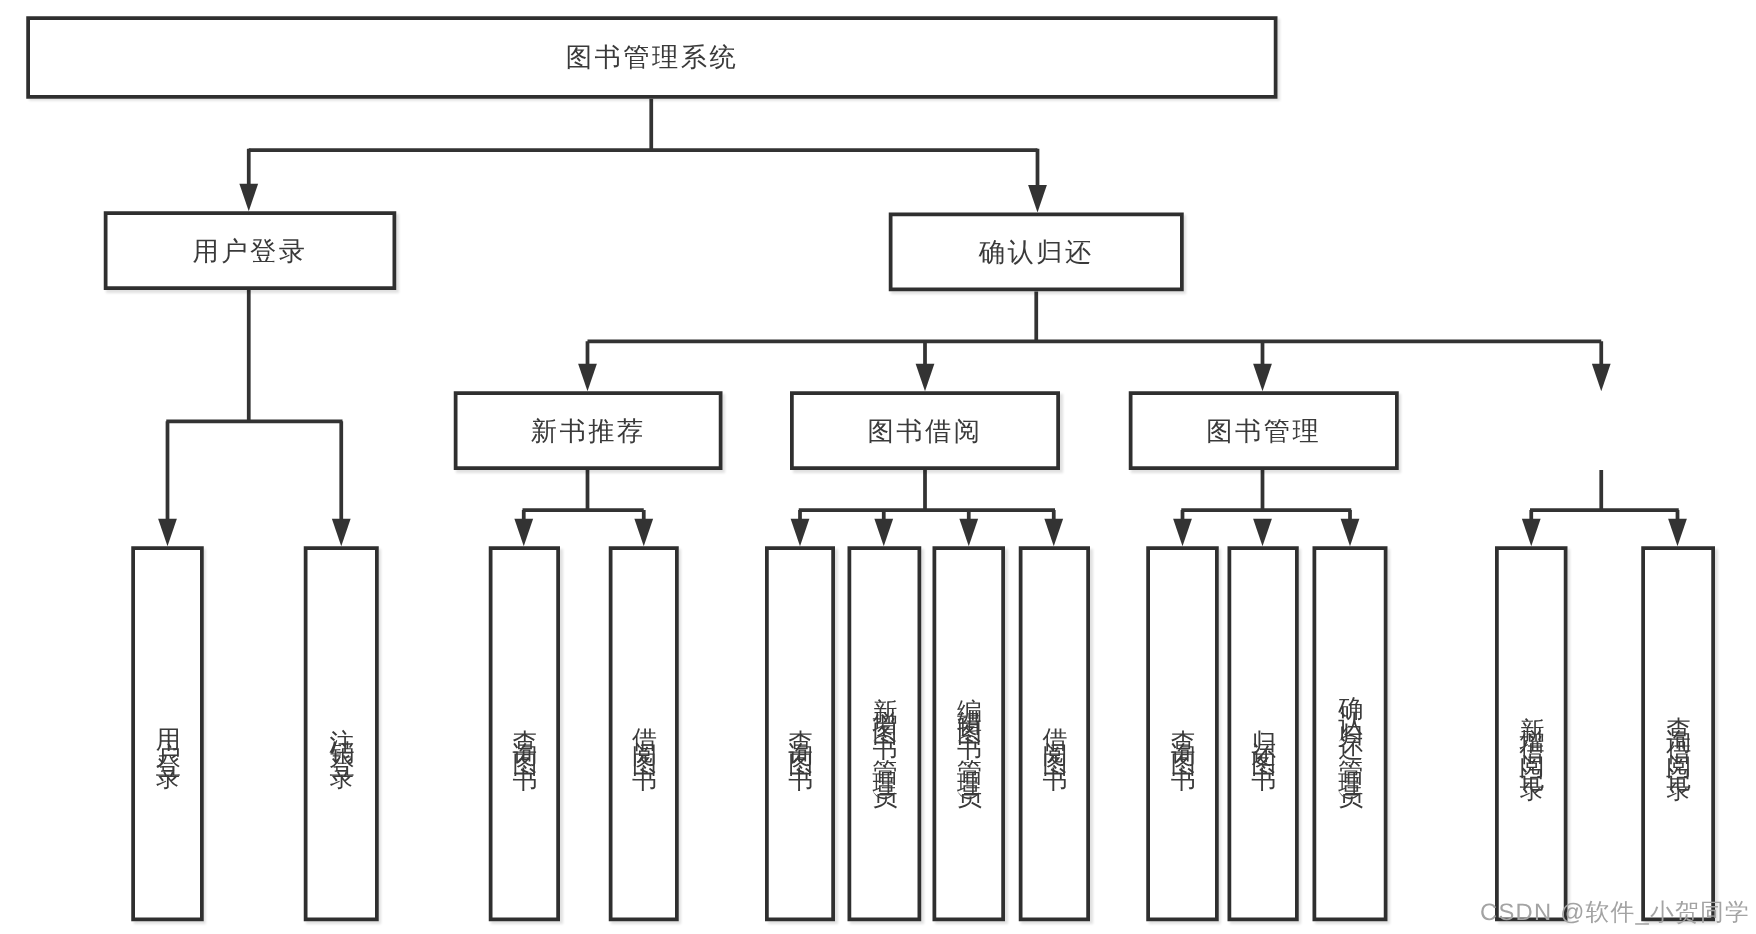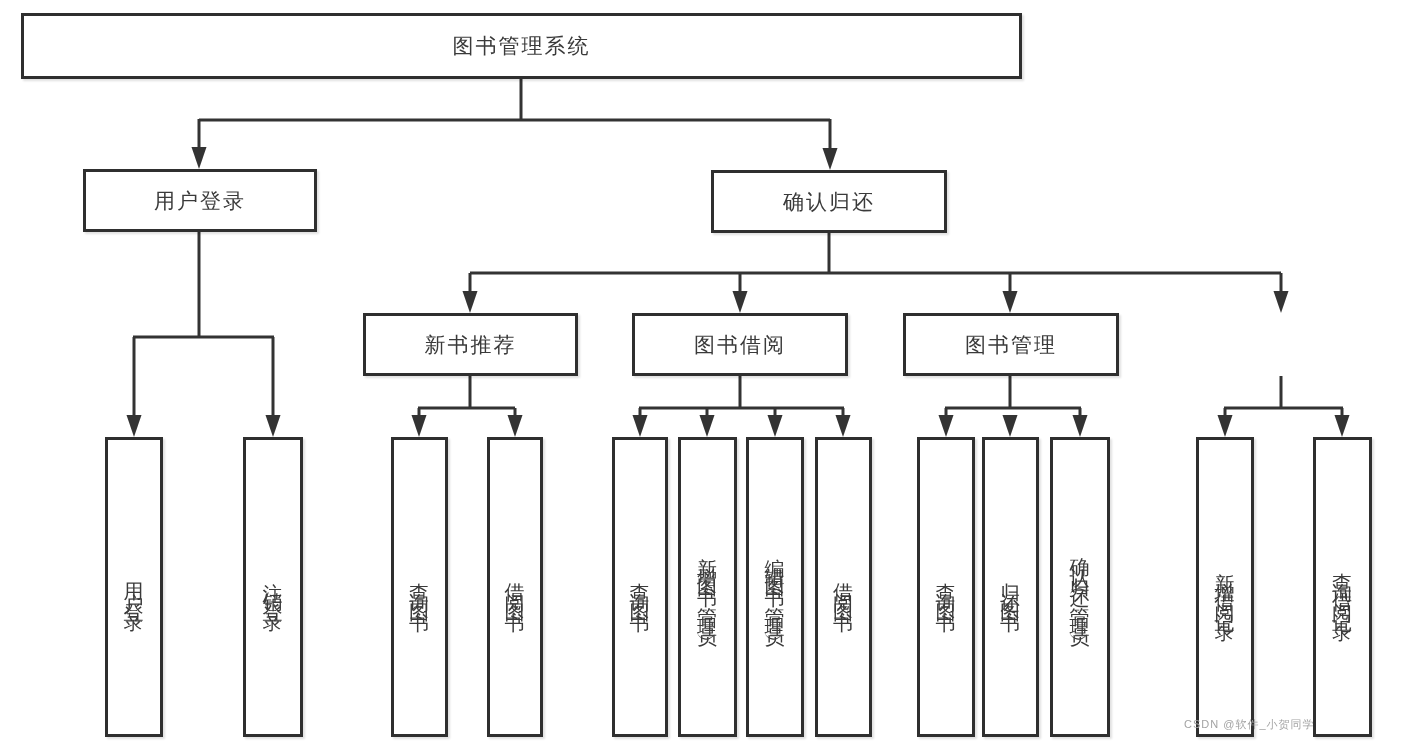--- a/index.html
+++ b/index.html
@@ -18,21 +18,21 @@
   .hbox .lbl{
     color:#3a3a3a;font-size:21px;letter-spacing:2px;white-space:nowrap;
   }
   .vbox .lbl{
     color:#3a3a3a;font-size:20px;line-height:1;
     writing-mode:vertical-rl;text-orientation:mixed;letter-spacing:10px;
     white-space:nowrap;
   }
   .watermark{
     position:absolute;left:1184px;top:717px;z-index:3;
-    color:#a3a3a3;font-size:11px;letter-spacing:1px;white-space:nowrap;
+    color:#a3a3a3;font-size:19px;letter-spacing:1px;white-space:nowrap;
   }
 </style>
 </head>
 <body>
 
 <div id="stage">
 
   <svg class="connectors" viewBox="0 0 1405 747" xmlns="http://www.w3.org/2000/svg">
     <g stroke="#333333" stroke-width="3" fill="none">
 

